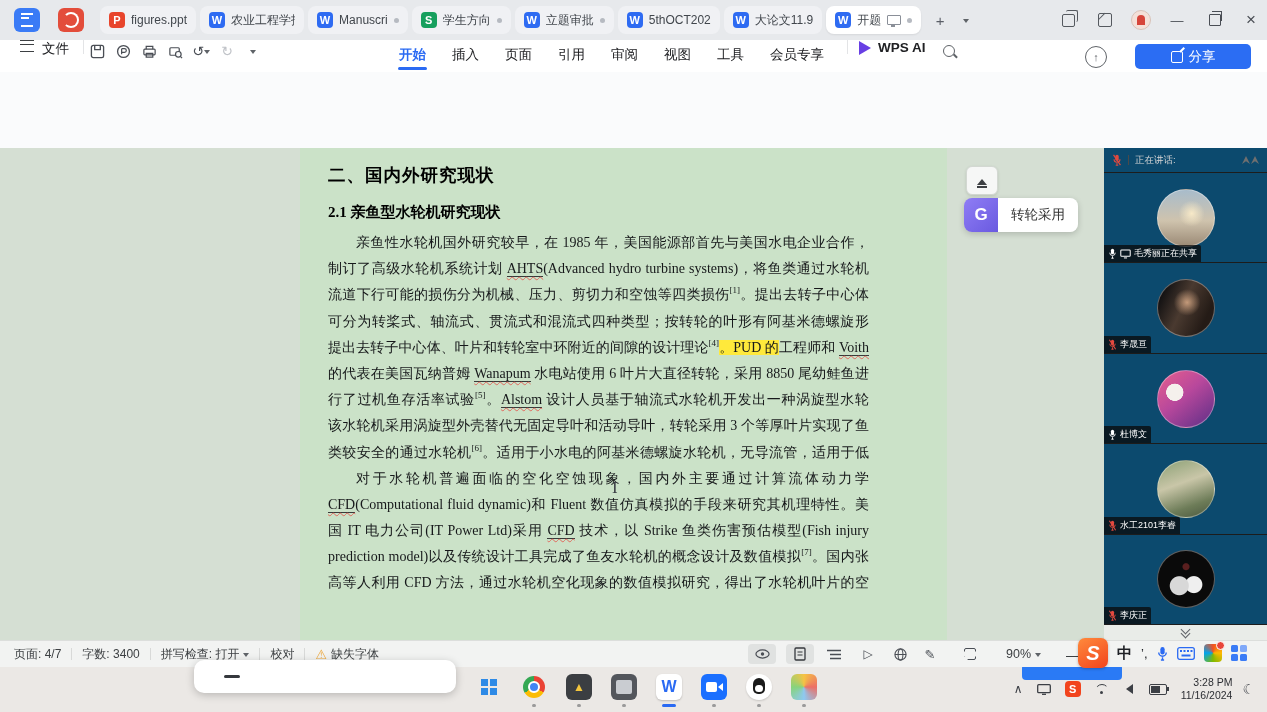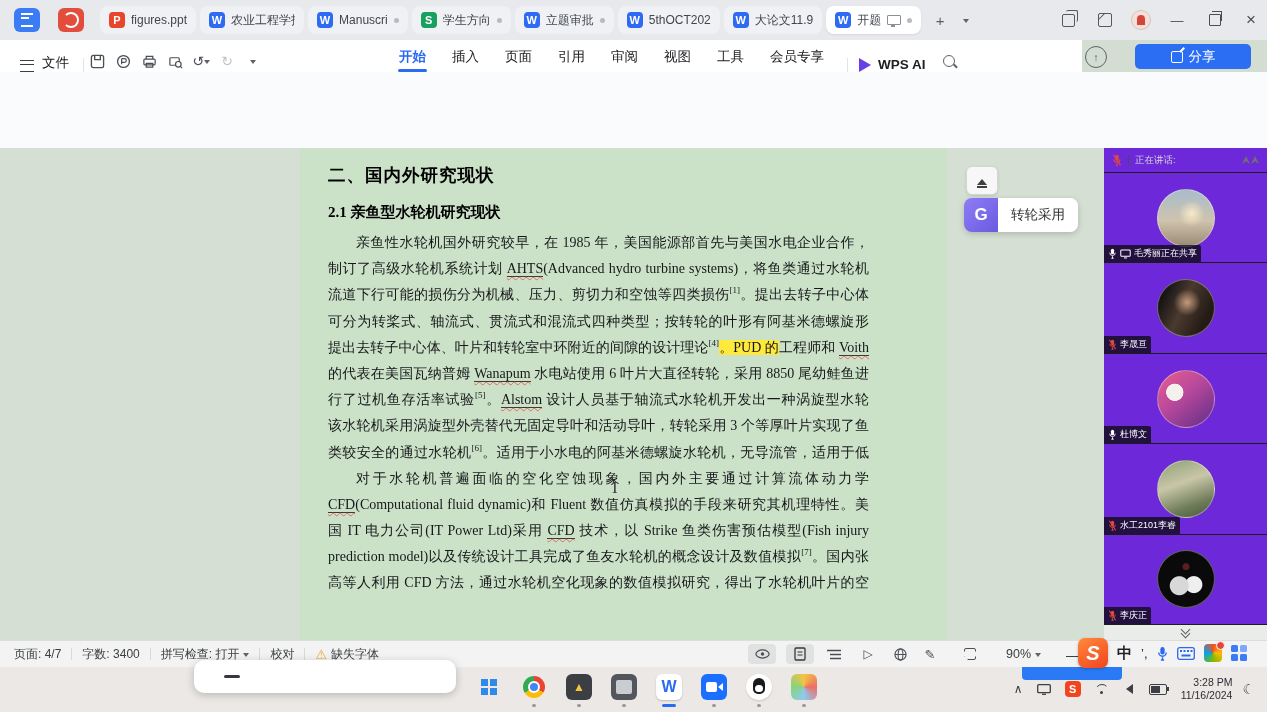--- a/index.html
+++ b/index.html
@@ -25,21 +25,21 @@
   .wctl{position:absolute;top:8px;width:26px;height:24px;display:flex;align-items:center;justify-content:center;color:#4a4e55;font-size:13px}
   .ic-stack{width:11px;height:11px;border:1.4px solid #55595f;border-radius:2px;position:relative}
   .ic-stack::after{content:"";position:absolute;left:3px;top:-5px;width:11px;height:11px;border:1.4px solid #55595f;border-radius:2px;border-left:none;border-bottom:none}
   .ic-cube{width:12px;height:12px;border:1.4px solid #55595f;border-radius:2px;position:relative}
   .ic-cube::after{content:"";position:absolute;left:1px;top:1px;width:9px;height:9px;border-left:1.4px solid #55595f;transform:rotate(45deg)}
   .ic-avatar{width:18px;height:18px;border-radius:50%;background:#f4e0d8;border:1px solid #d8c2b8;position:relative;overflow:hidden}
   .ic-avatar::after{content:"";position:absolute;left:5px;top:4px;width:8px;height:10px;border-radius:4px 4px 0 0;background:#d6453a}
   .ic-restore{width:10px;height:10px;border:1.3px solid #4a4e55;border-radius:1px;position:relative}
   .ic-restore::after{content:"";position:absolute;left:2px;top:-4px;width:9px;height:9px;border-top:1.3px solid #4a4e55;border-right:1.3px solid #4a4e55}
   
-  .menubar{position:absolute;top:40px;left:0;width:1082px;height:32px;background:#ffffff;border-bottom:1px solid #ededee;display:flex;align-items:flex-end}
+  .menubar{position:absolute;top:40px;left:0;width:1267px;height:32px;background:#ffffff;border-bottom:1px solid #ededee;display:flex;align-items:flex-start}
   .hamb{width:14px;height:10px;border-top:1.6px solid #3d4043;border-bottom:1.6px solid #3d4043;margin-left:20px;position:relative}
   .hamb::after{content:"";position:absolute;top:2.7px;left:0;width:14px;height:1.6px;background:#3d4043}
   .filelabel{font-size:13.5px;color:#202124;margin:0 14px 0 8px}
   .mdiv{width:1px;height:14px;background:#e3e4e6}
   .qbtn{width:26px;height:22px;display:flex;align-items:center;justify-content:center;color:#5f6368;font-size:14px}
   .caret{width:0;height:0;border:3.5px solid transparent;border-top:4.5px solid #5f6368;margin-top:5px}
   .caret.sm{border-width:3px;border-top-width:4px}
   #menus{display:flex;align-items:center;margin-left:120px}
   .menu{font-size:13.5px;color:#202124;padding:0 13px;height:30px;display:flex;align-items:center;position:relative}
   .menu.active{color:#2a6af3;font-weight:bold}
@@ -97,21 +97,21 @@
   .sup{font-size:9px;vertical-align:super;line-height:0}
   .ibeam{position:absolute;left:612px;top:330px;width:14px;height:16px;color:#3b3f46;font-family:"Liberation Serif",serif;font-size:17px}
   
   .ejectbtn{position:absolute;left:966px;top:18px;width:30px;height:27px;background:#f6f7f6;border:1px solid #d3d8d2;border-radius:6px;box-shadow:0 1px 3px rgba(0,0,0,.12);display:flex;flex-direction:column;align-items:center;justify-content:center;gap:1px}
   .eject-tri{width:0;height:0;border:5px solid transparent;border-bottom:6px solid #3d4043}
   .eject-bar{width:10px;height:2px;background:#3d4043}
   .checkbtn{position:absolute;left:964px;top:50px;height:34px;display:flex;box-shadow:0 2px 6px rgba(0,0,0,.18);border-radius:8px}
   .checkic{width:34px;height:34px;border-radius:8px 0 0 8px;background:linear-gradient(135deg,#8f7df5,#6a5ae0);color:#fff;font-weight:bold;font-size:17px;display:flex;align-items:center;justify-content:center}
   .checklabel{background:#fff;border-radius:0 8px 8px 0;display:flex;align-items:center;padding:0 13px;font-size:13.5px;color:#333}
   
-  .meeting{position:absolute;top:148px;left:1104px;width:163px;height:477px;background:#6d28d9;display:flex;flex-direction:column}
+  .meeting{position:absolute;top:148px;left:1104px;width:163px;height:477px;background:#0c4a6e;display:flex;flex-direction:column}
   .mtop{height:24px;display:flex;align-items:center;gap:6px;padding:0 8px;border-bottom:1px solid #1d1d1d}
   .mtop .mdivider{width:1px;height:10px;background:#4a4a4a}
   .mtoplabel{font-size:9.5px;color:#d6d6d6}
   .mlogo{margin-left:auto;display:flex;gap:1px}
   .mlogo span{width:8px;height:8px;background:#6f6f6f;clip-path:polygon(0 100%,50% 0,100% 100%,50% 65%)}
   .tile{flex:1;position:relative;border-bottom:1px solid #1c1c1c;display:flex;align-items:center;justify-content:center}
   .av{width:56px;height:56px;border-radius:50%;border:1px solid rgba(255,255,255,.35)}
   .av-sunset{background:radial-gradient(circle at 60% 42%,#f7e9c8 0,rgba(247,233,200,0) 28%),linear-gradient(180deg,#a8bccb 0%,#cfc3ad 55%,#9b8a76 100%)}
   .av-photo{background:radial-gradient(circle at 52% 40%,#c49a7a 0,rgba(196,154,122,0) 30%),linear-gradient(115deg,#0e0e10 10%,#4a3a30 45%,#241b16 80%)}
   .av-anime{background:radial-gradient(circle at 30% 38%,#f5f0ec 0 16%,rgba(245,240,236,0) 17%),linear-gradient(140deg,#e75f8d 0%,#b8489c 45%,#5c2e86 100%)}

